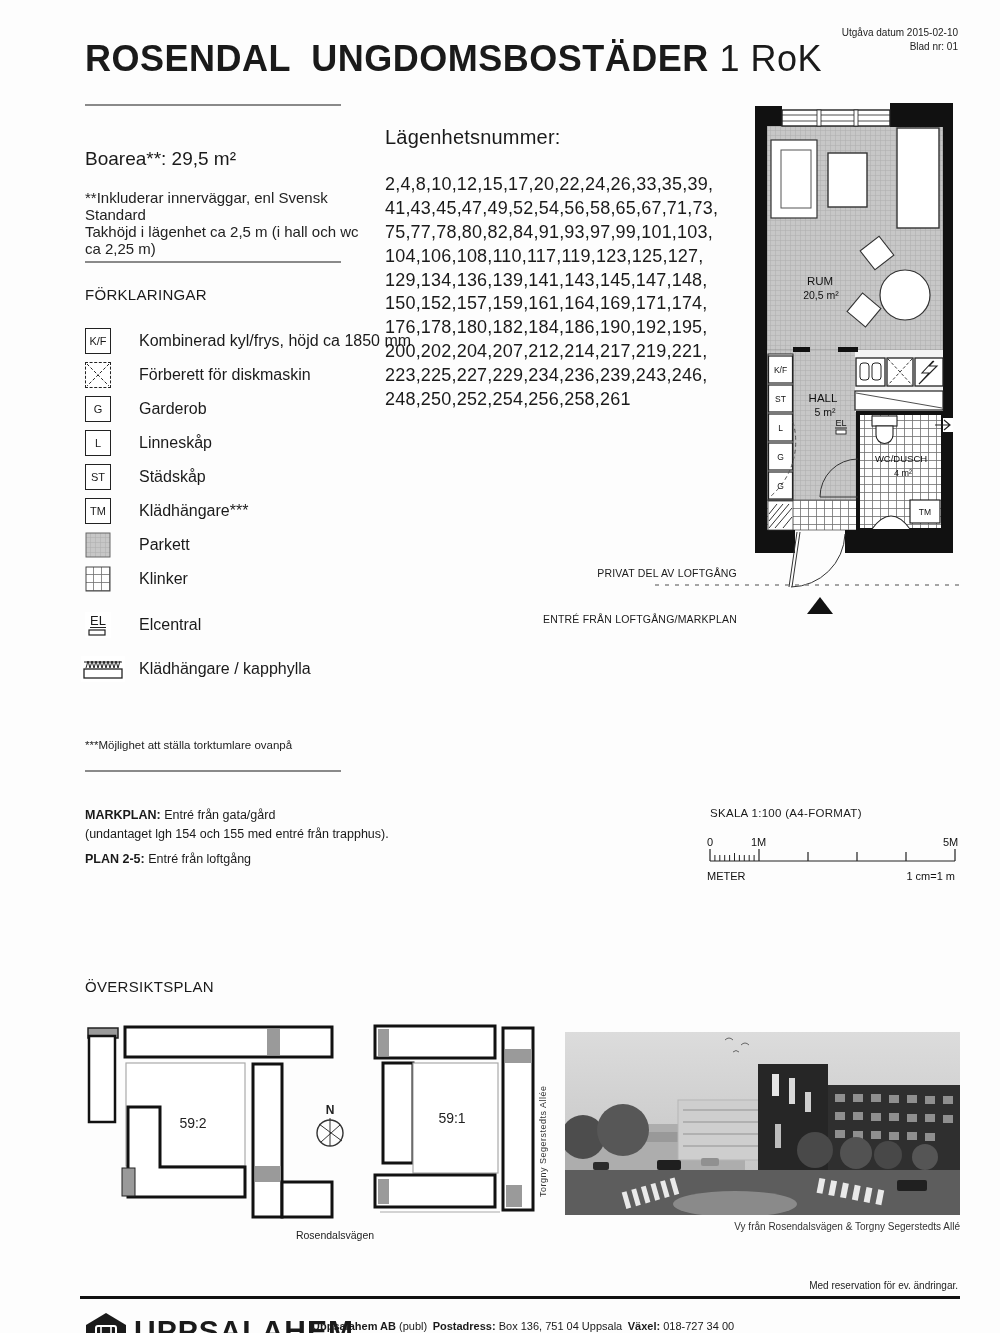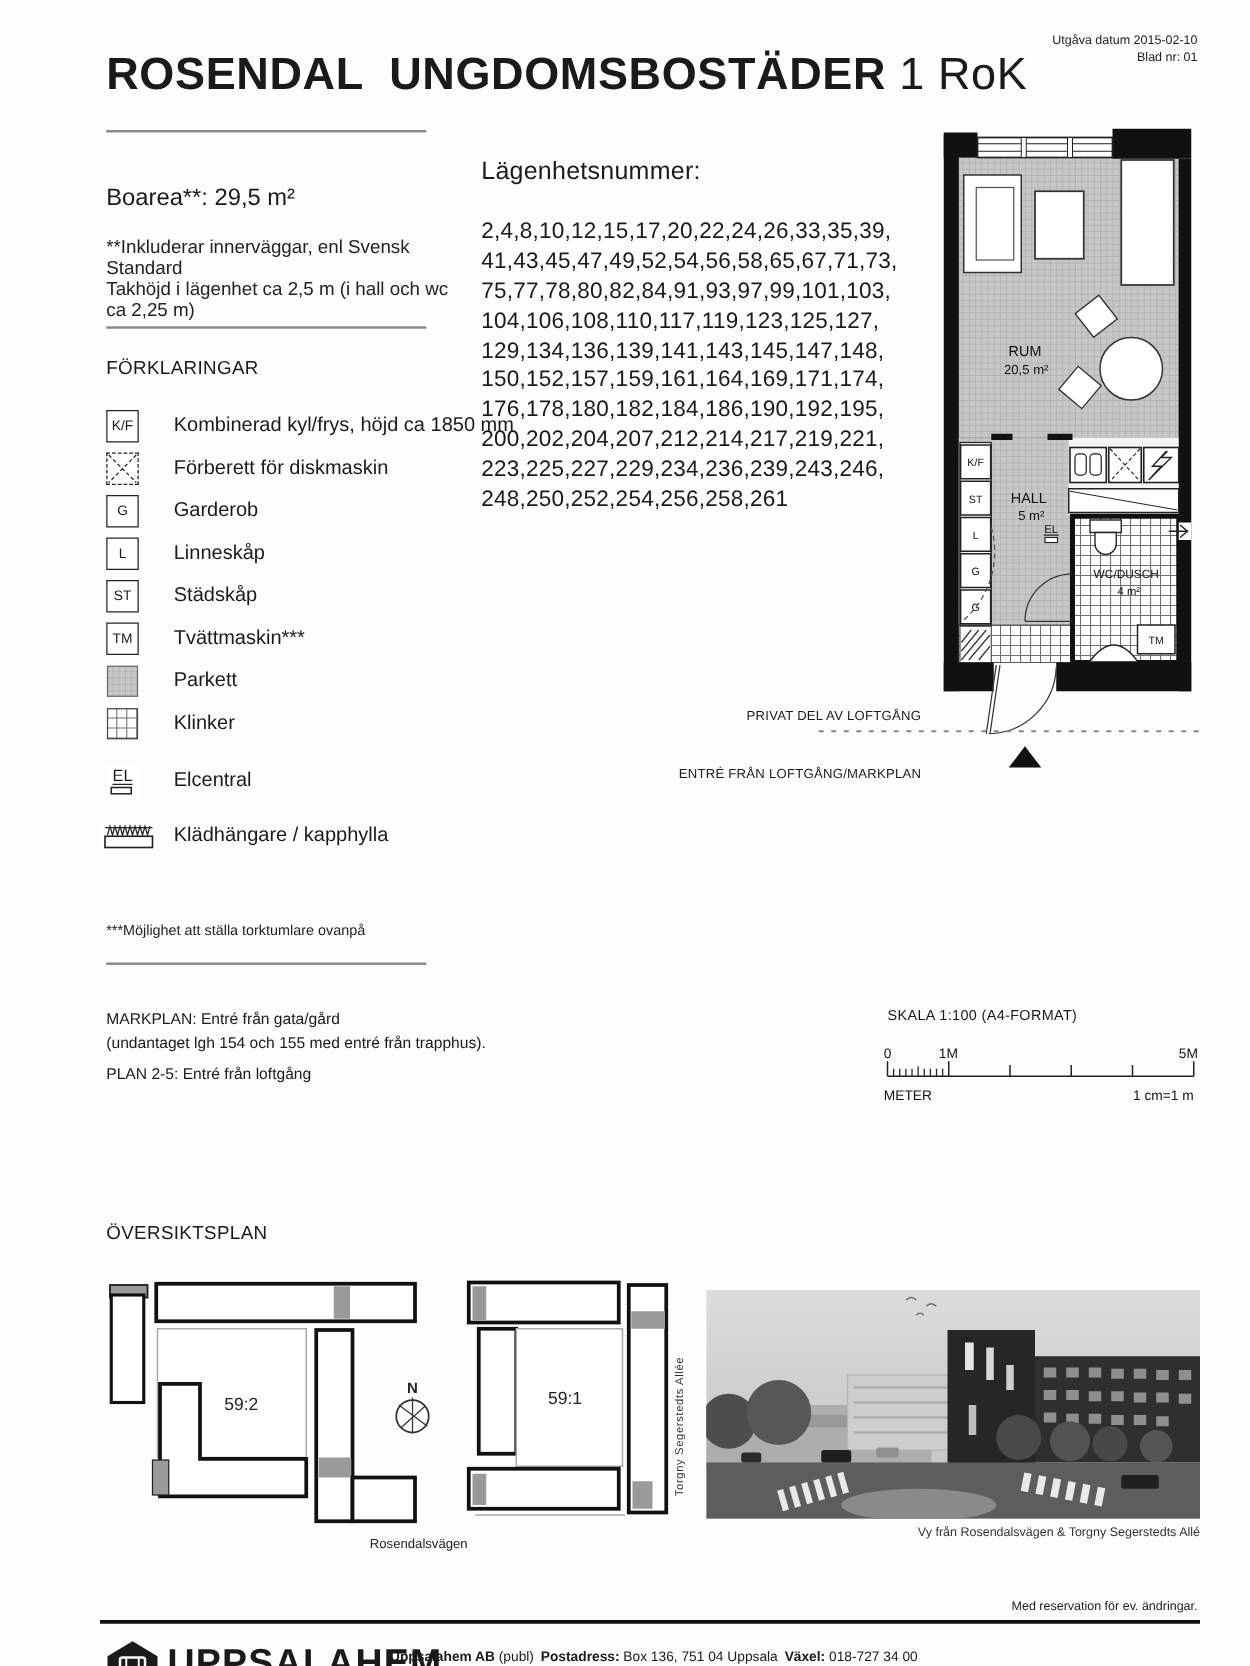--- a/index.html
+++ b/index.html
@@ -16,21 +16,21 @@
   .legend{display:flex;flex-direction:column;}
   .lrow{display:flex;align-items:center;height:26px;margin-bottom:8px;}
   .licon{width:26px;height:26px;flex:0 0 26px;display:flex;align-items:center;justify-content:center;
          border:1.6px solid #222;box-sizing:border-box;font-size:11px;background:#fff;}
   .licon.noborder{border:none;}
   .llabel{font-size:16px;margin-left:28px;white-space:nowrap;}
   .apts{font-size:18px;line-height:23.8px;white-space:pre-line;letter-spacing:.2px;}
   .apts .ahead{font-size:20px;}
   .planlabel{font-size:10.5px;text-align:right;letter-spacing:.2px;}
   .mark{font-size:12.5px;line-height:19px;}
-  .mark b{font-weight:normal;}
+  .mark b{font-weight:bold;}
   .skala{font-size:11.5px;letter-spacing:.3px;}
   .caption{font-size:10px;color:#333;text-align:right;}
   .street{font-size:10.5px;color:#222;}
   .vstreet{font-size:9px;color:#333;writing-mode:vertical-rl;transform:rotate(180deg);letter-spacing:.5px;}
   .disclaimer{font-size:10px;text-align:right;color:#222;}
   .brand{font-size:30px;font-weight:bold;letter-spacing:1px;}
   .addr{font-size:11px;white-space:nowrap;}
   svg text{font-family:"Liberation Sans","DejaVu Sans",sans-serif;}
 </style>
 </head>
@@ -84,21 +84,21 @@
   <div class="lrow">
     <div class="licon">L</div>
     <div class="llabel">Linneskåp</div>
   </div>
   <div class="lrow">
     <div class="licon">ST</div>
     <div class="llabel">Städskåp</div>
   </div>
   <div class="lrow">
     <div class="licon">TM</div>
-    <div class="llabel">Tvättmaskin***</div>
+    <div class="llabel">Klädhängare***</div>
   </div>
   <div class="lrow">
     <div class="licon noborder">
         <svg width="26" height="26">
           <rect x="1" y="1" width="24" height="24" fill="url(#parkett)" stroke="#666" stroke-width="1"></rect>
         </svg>
       </div>
     <div class="llabel">Parkett</div>
   </div>
   <div class="lrow">

